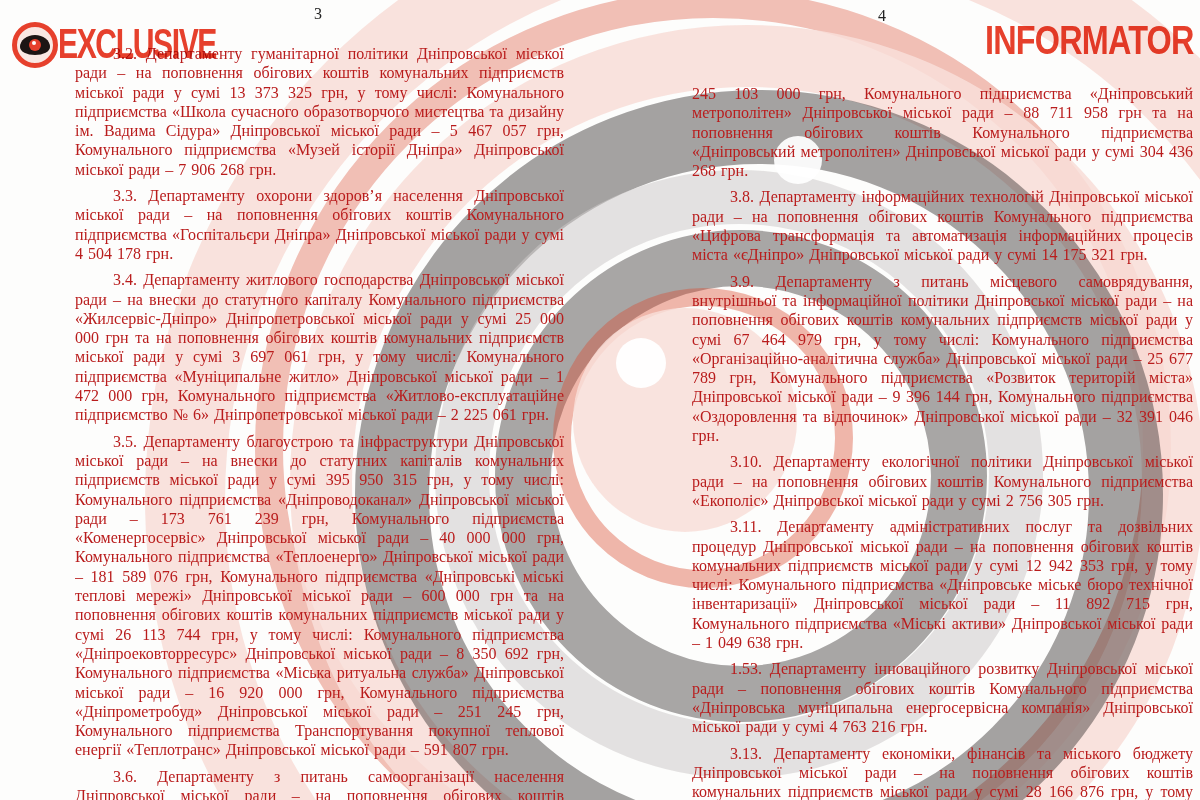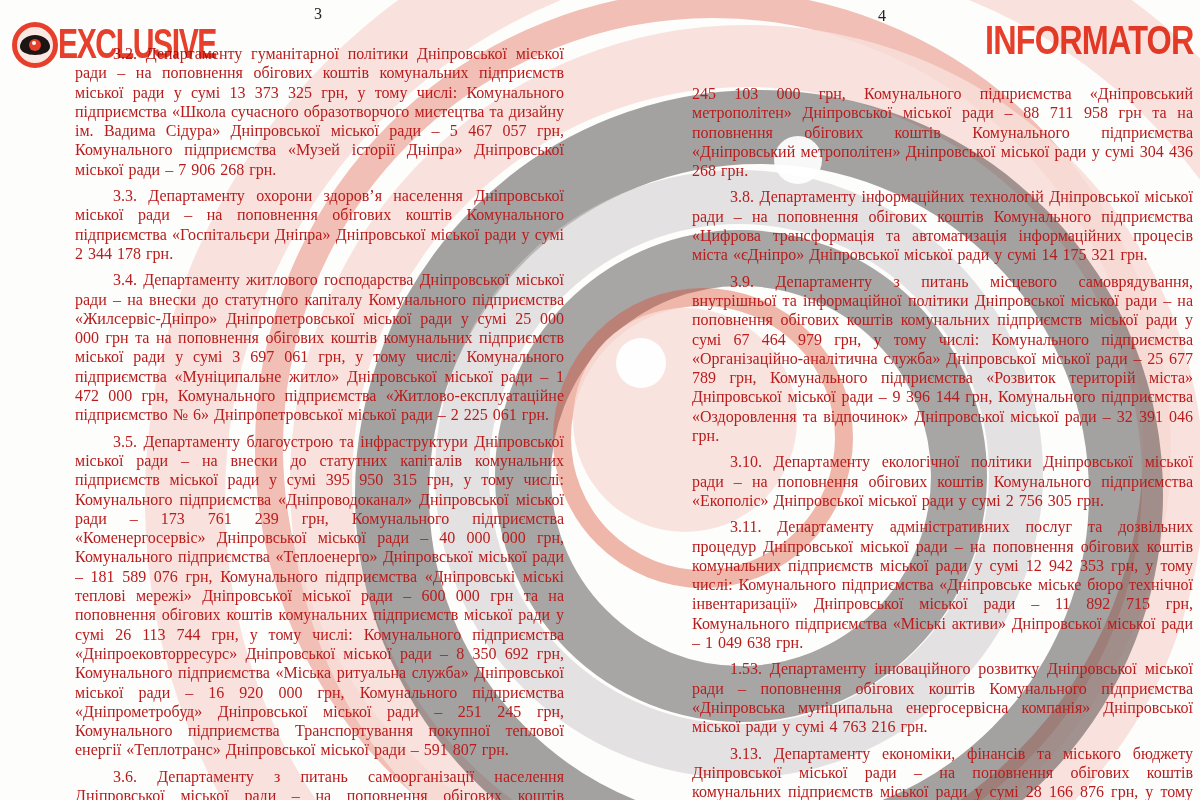--- a/index.html
+++ b/index.html
@@ -84,21 +84,21 @@
     <div class="ring" style="left:495px; top:230px; width:380px; height:380px; border:56px solid rgba(40,35,35,0.40);"></div>
     <div class="ring" style="left:553px; top:288px; width:264px; height:264px; border:18px solid rgba(217,75,48,0.40);"></div>
     <div class="disc" style="left:573px; top:308px; width:224px; height:224px; background: rgba(248,222,216,0.85);"></div>
     <div class="disc" style="left:616px; top:338px; width:50px; height:50px; background: rgba(255,255,255,0.97);"></div>
     <div class="disc" style="left:774px; top:136px; width:48px; height:48px; background: rgba(255,255,255,0.92);"></div>
   </div>
 
   <div class="pagenum" style="left:314px; top:5px;">3</div>
   <div class="col col-left">
     <p>3.2. Департаменту гуманітарної політики Дніпровської міської ради – на поповнення обігових коштів комунальних підприємств міської ради у сумі 13 373 325 грн, у тому числі: Комунального підприємства «Школа сучасного образотворчого мистецтва та дизайну ім. Вадима Сідура» Дніпровської міської ради – 5 467 057 грн, Комунального підприємства «Музей історії Дніпра» Дніпровської міської ради – 7 906 268 грн.</p>
-    <p>3.3. Департаменту охорони здоров’я населення Дніпровської міської ради – на поповнення обігових коштів Комунального підприємства «Госпітальєри Дніпра» Дніпровської міської ради у сумі 2 344 178 грн.</p>
+    <p>3.3. Департаменту охорони здоров’я населення Дніпровської міської ради – на поповнення обігових коштів Комунального підприємства «Госпітальєри Дніпра» Дніпровської міської ради у сумі 4 504 178 грн.</p>
     <p>3.4. Департаменту житлового господарства Дніпровської міської ради – на внески до статутного капіталу Комунального підприємства «Жилсервіс-Дніпро» Дніпропетровської міської ради у сумі 25 000 000 грн та на поповнення обігових коштів комунальних підприємств міської ради у сумі 3 697 061 грн, у тому числі: Комунального підприємства «Муніципальне житло» Дніпровської міської ради – 1 472 000 грн, Комунального підприємства «Житлово-експлуатаційне підприємство № 6» Дніпропетровської міської ради – 2 225 061 грн.</p>
     <p>3.5. Департаменту благоустрою та інфраструктури Дніпровської міської ради – на внески до статутних капіталів комунальних підприємств міської ради у сумі 395 950 315 грн, у тому числі: Комунального підприємства «Дніпроводоканал» Дніпровської міської ради – 173 761 239 грн, Комунального підприємства «Коменергосервіс» Дніпровської міської ради – 40 000 000 грн, Комунального підприємства «Теплоенерго» Дніпровської міської ради – 181 589 076 грн, Комунального підприємства «Дніпровські міські теплові мережі» Дніпровської міської ради – 600 000 грн та на поповнення обігових коштів комунальних підприємств міської ради у сумі 26 113 744 грн, у тому числі: Комунального підприємства «Дніпроековторресурс» Дніпровської міської ради – 8 350 692 грн, Комунального підприємства «Міська ритуальна служба» Дніпровської міської ради – 16 920 000 грн, Комунального підприємства «Дніпрометробуд» Дніпровської міської ради – 251 245 грн, Комунального підприємства Транспортування покупної теплової енергії «Теплотранс» Дніпровської міської ради – 591 807 грн.</p>
     <p>3.6. Департаменту з питань самоорганізації населення Дніпровської міської ради – на поповнення обігових коштів Комунального підприємства «ЕНЕРГОДІМ» Дніпровської міської ради у сумі 250 681 грн.</p>
 
   </div>
 
   <div class="pagenum" style="left:878px; top:7px;">4</div>
   <div class="col col-right">
     <p class="no-indent">245 103 000 грн, Комунального підприємства «Дніпровський метрополітен» Дніпровської міської ради – 88 711 958 грн та на поповнення обігових коштів Комунального підприємства «Дніпровський метрополітен» Дніпровської міської ради у сумі 304 436 268 грн.</p>
     <p>3.8. Департаменту інформаційних технологій Дніпровської міської ради – на поповнення обігових коштів Комунального підприємства «Цифрова трансформація та автоматизація інформаційних процесів міста «єДніпро» Дніпровської міської ради у сумі 14 175 321 грн.</p>

